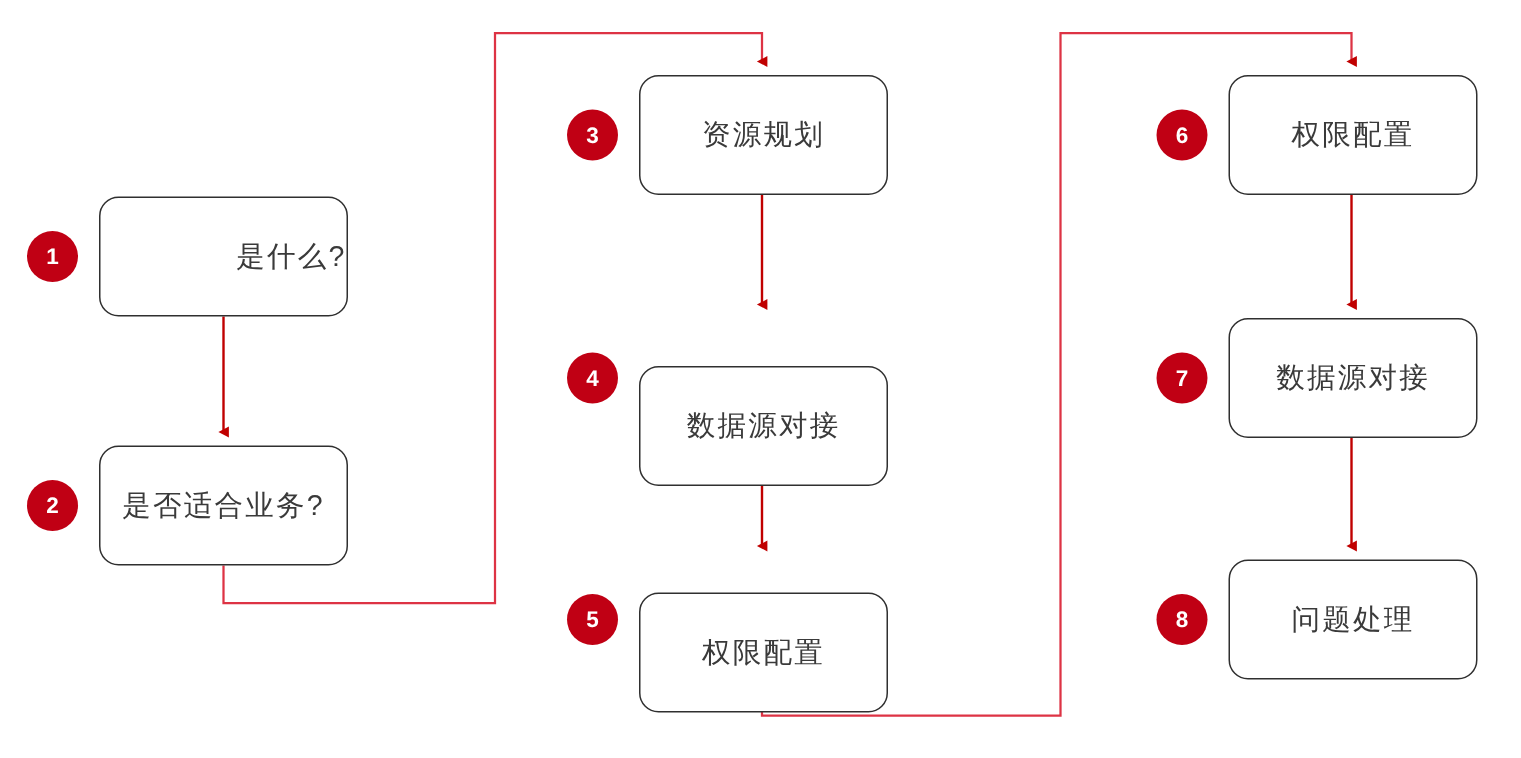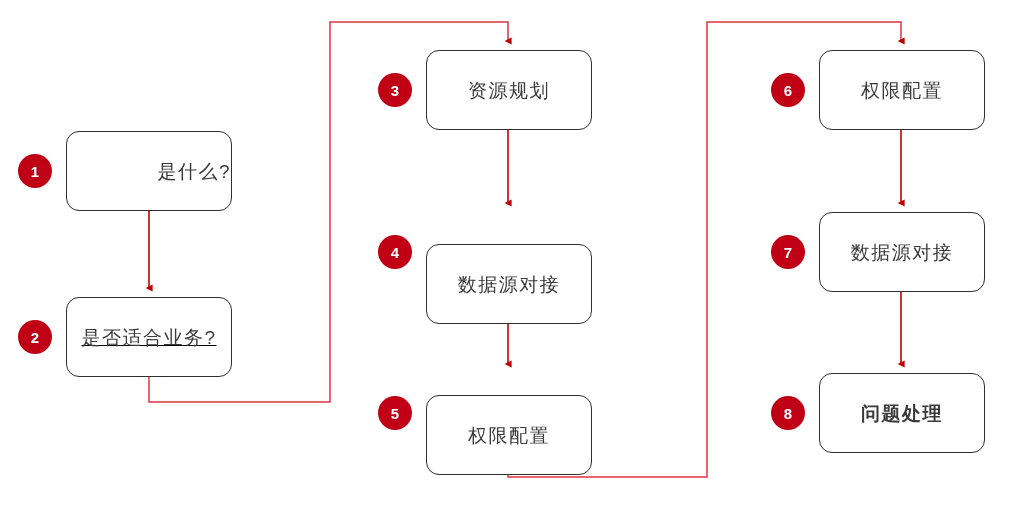--- a/index.html
+++ b/index.html
@@ -92,21 +92,21 @@
     <path d="M901,292 L901,364" fill="none" stroke="#C00000" stroke-width="1.6" marker-end="url(#arrowhead)"></path>
   </svg>
 
   <div id="nodes-layer">
       <div class="node" style="left: 66px; top: 131px; justify-content: flex-end;">
         <span class="node-label">是什么?</span>
       </div>
       <div class="badge" style="left: 18px; top: 154px;">
         <span class="badge-text">1</span>
       </div>
-      <div class="node" style="left: 66px; top: 297px; text-decoration: underline;">
+      <div class="node" style="left: 66px; top: 297px;">
         <span class="node-label">是否适合业务?</span>
       </div>
       <div class="badge" style="left: 18px; top: 320px;">
         <span class="badge-text">2</span>
       </div>
       <div class="node" style="left: 426px; top: 50px;">
         <span class="node-label">资源规划</span>
       </div>
       <div class="badge" style="left: 378px; top: 73px;">
         <span class="badge-text">3</span>
@@ -128,20 +128,20 @@
       </div>
       <div class="badge" style="left: 771px; top: 73px;">
         <span class="badge-text">6</span>
       </div>
       <div class="node" style="left: 819px; top: 212px;">
         <span class="node-label">数据源对接</span>
       </div>
       <div class="badge" style="left: 771px; top: 235px;">
         <span class="badge-text">7</span>
       </div>
-      <div class="node" style="left: 819px; top: 373px; font-weight: bold;">
+      <div class="node" style="left: 819px; top: 373px;">
         <span class="node-label">问题处理</span>
       </div>
       <div class="badge" style="left: 771px; top: 396px;">
         <span class="badge-text">8</span>
       </div>
     </div>
 </div>
 
 </body></html>

